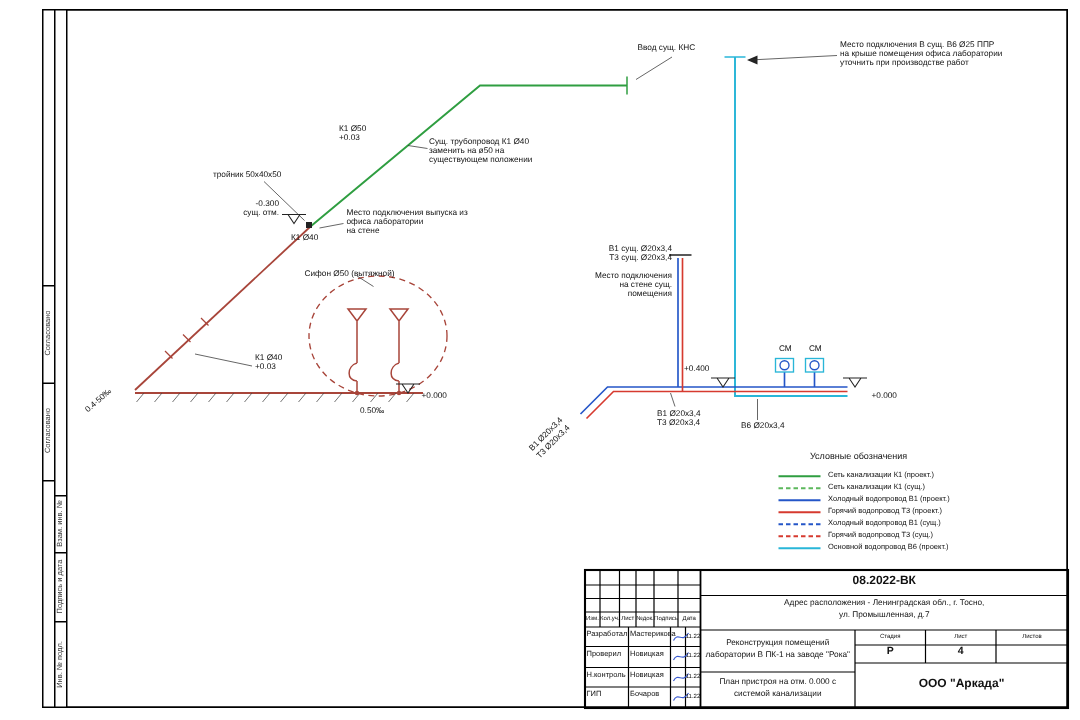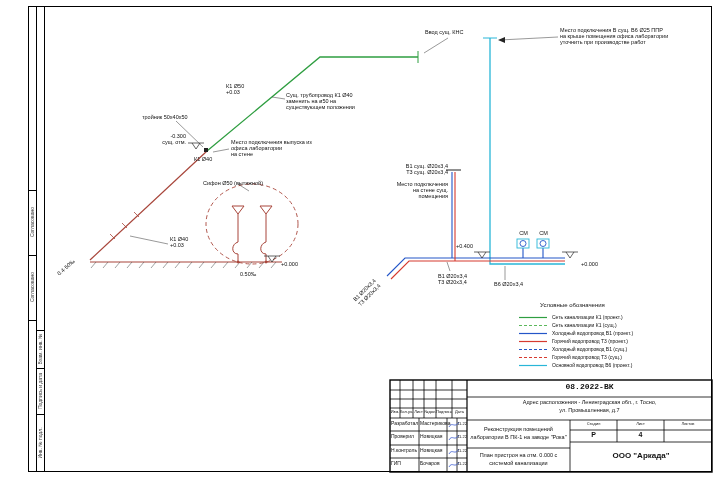--- a/index.html
+++ b/index.html
@@ -14,21 +14,21 @@
   .vlabel { position:absolute; width:50px; font-size:5px; text-align:center; color:#333;
             transform:rotate(-90deg); white-space:nowrap; }
   .ann { position:absolute; font-size:5.5px; line-height:1.2; white-space:nowrap; color:#111; }
   .ann.r { text-align:right; }
   .rot45 { transform:rotate(-45deg); transform-origin:left top; }
   .rot41 { transform:rotate(-41deg); transform-origin:left top; }
   .lg-title { position:absolute; left:540px; top:302px; font-size:6px; color:#111; }
   .lg-row { position:absolute; left:518px; height:8px; display:flex; align-items:center; gap:4px; }
   .lg-label { font-size:5px; color:#111; white-space:nowrap; }
   .tb { position:absolute; text-align:center; color:#111; line-height:1.1; }
-  .tb-code { font-size:8px; font-weight:bold;font-family:Liberation Mono, monospace; }
+  .tb-code { font-size:8px; font-weight:bold; }
   .tb-small { font-size:5.5px; }
   .tb-tiny { font-size:4px; }
   .tb-row { font-size:5px; text-align:left; }
   .tb-stage { font-size:7px; font-weight:bold; }
   .tb-company { font-size:8px; font-weight:bold; }
 </style>
 </head>
 <body>
 
 <div class="page">

